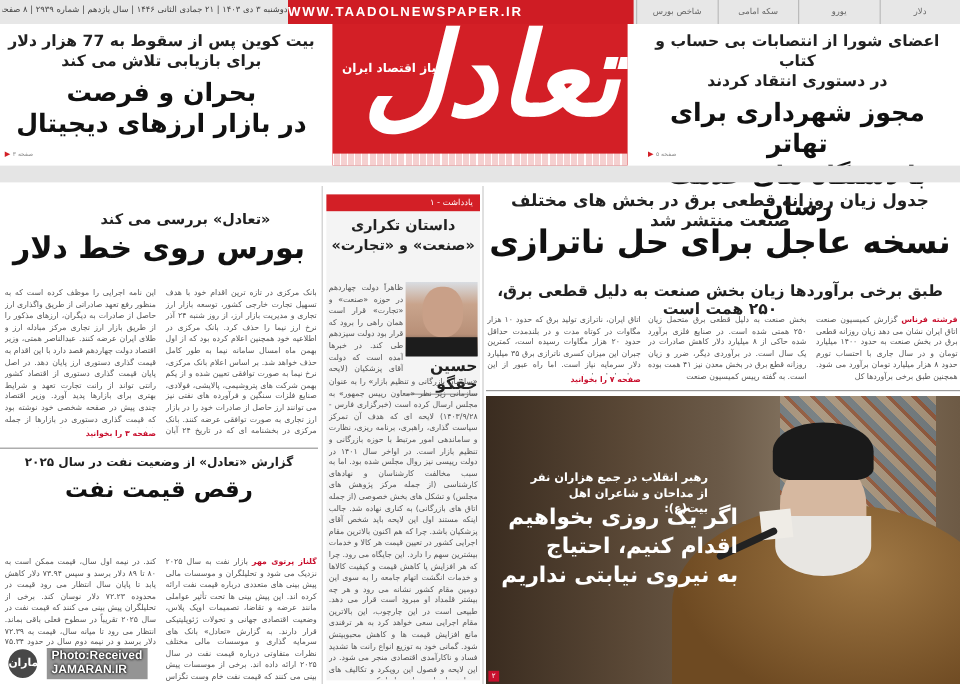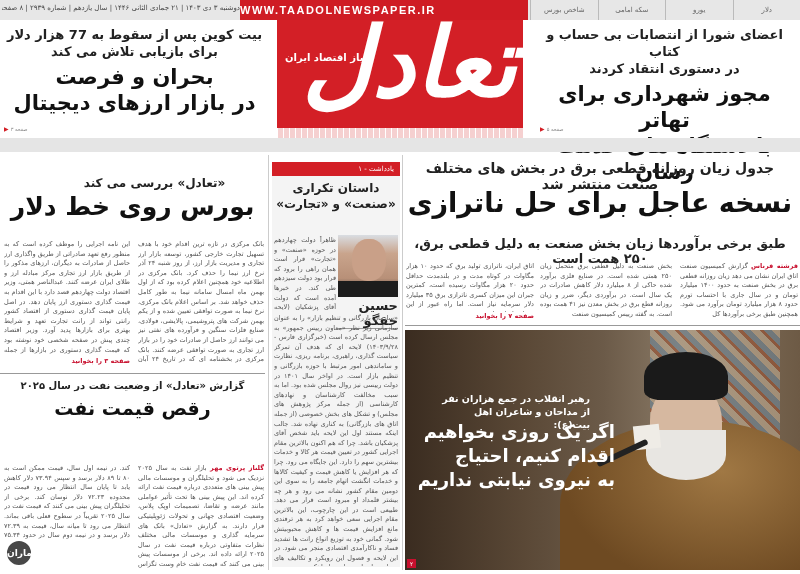--- a/index.html
+++ b/index.html
@@ -154,13 +154,17 @@
   <div class="caption-h">
     <div>اگر یک روزی بخواهیم</div>
     <div>اقدام کنیم، احتیاج</div>
     <div>به نیروی نیابتی نداریم</div>
   </div>
   <div class="pagenum">۲</div>
 </div>
 
 <div class="watermark">
   <div class="circle">جماران</div>
+  <div class="wm-text">
+    <div>Photo:Received</div>
+    <div>JAMARAN.IR</div>
+  </div>
 </div>
 
 </body></html>

